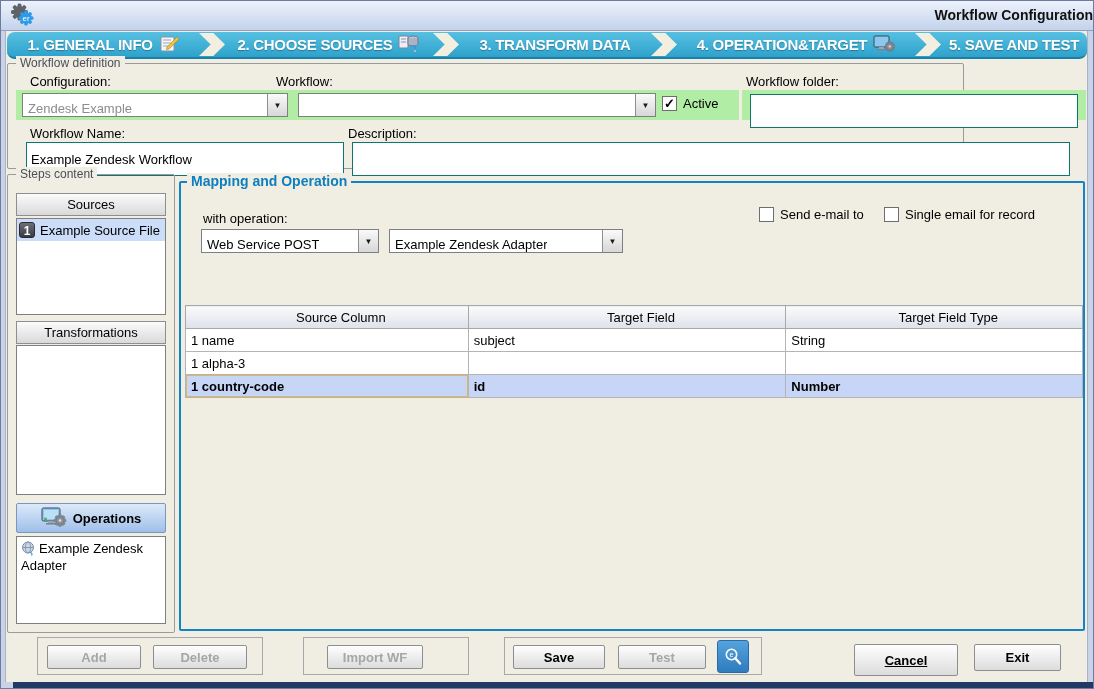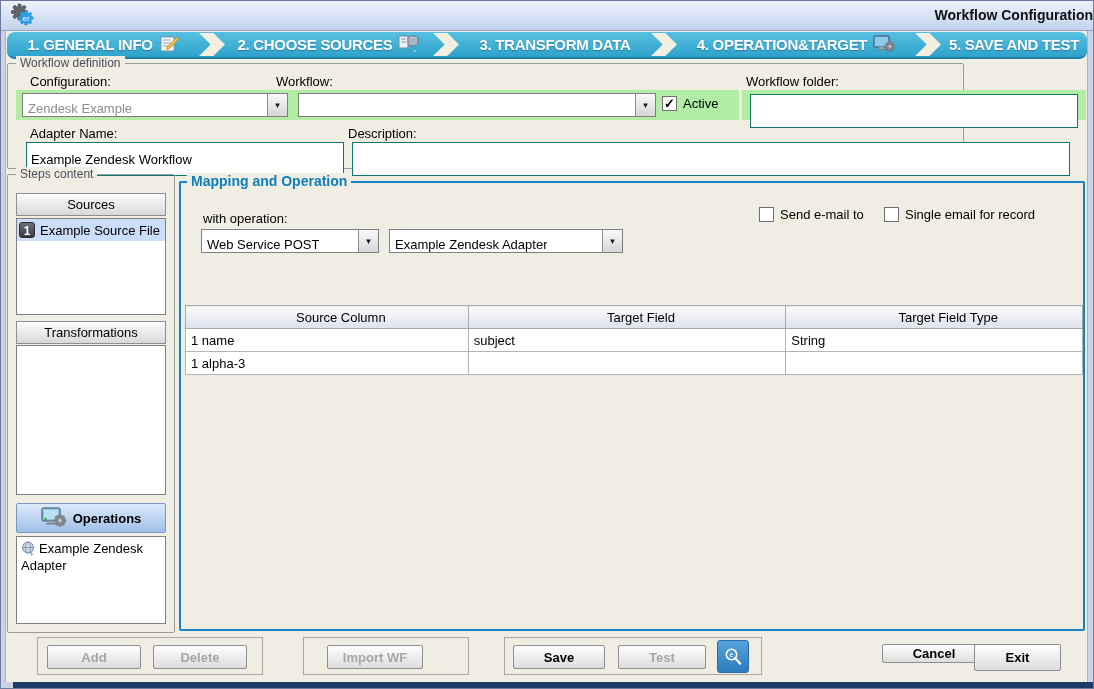--- a/index.html
+++ b/index.html
@@ -195,21 +195,21 @@
     </div>
     <div class="cbrow" style="left:654px; top:32px;">
       <span class="cb">✓</span>
       <span>Active</span>
     </div>
 
     <span class="lbl" style="position:absolute; left:692px; top:10px;margin-left:46px;">Workflow folder:</span>
     <div class="green" style="left:734px; top:26px; width:344px;"></div>
     <input class="tinput" style="left: 742px; top: 30px; width: 328px;" value="">
 
-    <span class="lbl" style="position:absolute; left:22px; top:62px;">Adapter Name:</span>
+    <span class="lbl" style="position:absolute; left:22px; top:62px;">Workflow Name:</span>
     <input class="tinput" style="left: 18px; top: 78px; width: 318px;" value="Example Zendesk Workflow">
 
     <span class="lbl" style="position:absolute; left:340px; top:62px;">Description:</span>
     <input class="tinput" style="left: 344px; top: 78px; width: 718px;" value="">
   </div>
 
   <div class="groupbox" style="left:6px; top:173px; width:168px; height:459px;">
     <span class="legend">Steps content</span>
 
     <div class="panel-btn" style="top:18px;">Sources</div>
@@ -292,20 +292,25 @@
       <tr>
         <td>1 name</td>
         <td>subject</td>
         <td>String</td>
       </tr>
       <tr>
         <td>1 alpha-3</td>
         <td></td>
         <td></td>
       </tr>
+      <tr class="sel">
+        <td>1 country-code</td>
+        <td>id</td>
+        <td>Number</td>
+      </tr>
     </tbody>
       </table>
   </div>
 
   <div class="fgroup" style="left:36px; width:226px;"></div>
   <button class="btn disabled" style="left:46px; top:644px; width:94px; height:24px;">Add</button>
   <button class="btn disabled" style="left:152px; top:644px; width:94px; height:24px;">Delete</button>
 
   <div class="fgroup" style="left:302px; width:166px;"></div>
   <button class="btn disabled" style="left:326px; top:644px; width:96px; height:24px;">Import WF</button>
@@ -314,20 +319,20 @@
   <button class="btn" style="left:512px; top:644px; width:92px; height:24px;">Save</button>
   <button class="btn disabled" style="left:617px; top:644px; width:88px; height:24px;">Test</button>
   <div class="magbtn" style="left:716px; top:639px; width:32px; height:33px;">
     <svg width="20" height="20" viewBox="0 0 20 20">
       <circle cx="8.5" cy="7.5" r="5.2" fill="none" stroke="#fff" stroke-width="1.6"></circle>
       <line x1="12.3" y1="11.3" x2="17" y2="16.5" stroke="#fff" stroke-width="2.4" stroke-linecap="round"></line>
       <text x="8.5" y="10.3" font-size="7.5" fill="#fff" text-anchor="middle" font-family="Liberation Sans, sans-serif">e</text>
     </svg>
   </div>
 
-  <button class="btn" style="left:881px; top:643px; width:104px; height:19px;">Cancel</button>
+  <button class="btn" style="left:853px; top:643px; width:104px; height:32px;text-decoration:underline;">Cancel</button>
   <button class="btn" style="left:973px; top:643px; width:87px; height:27px;">Exit</button>
 
   <div class="edge-l"></div>
   <div class="edge-r"></div>
   <div class="edge-b"></div>
   <div class="grip"></div>
 </div>
 
 </body></html>

